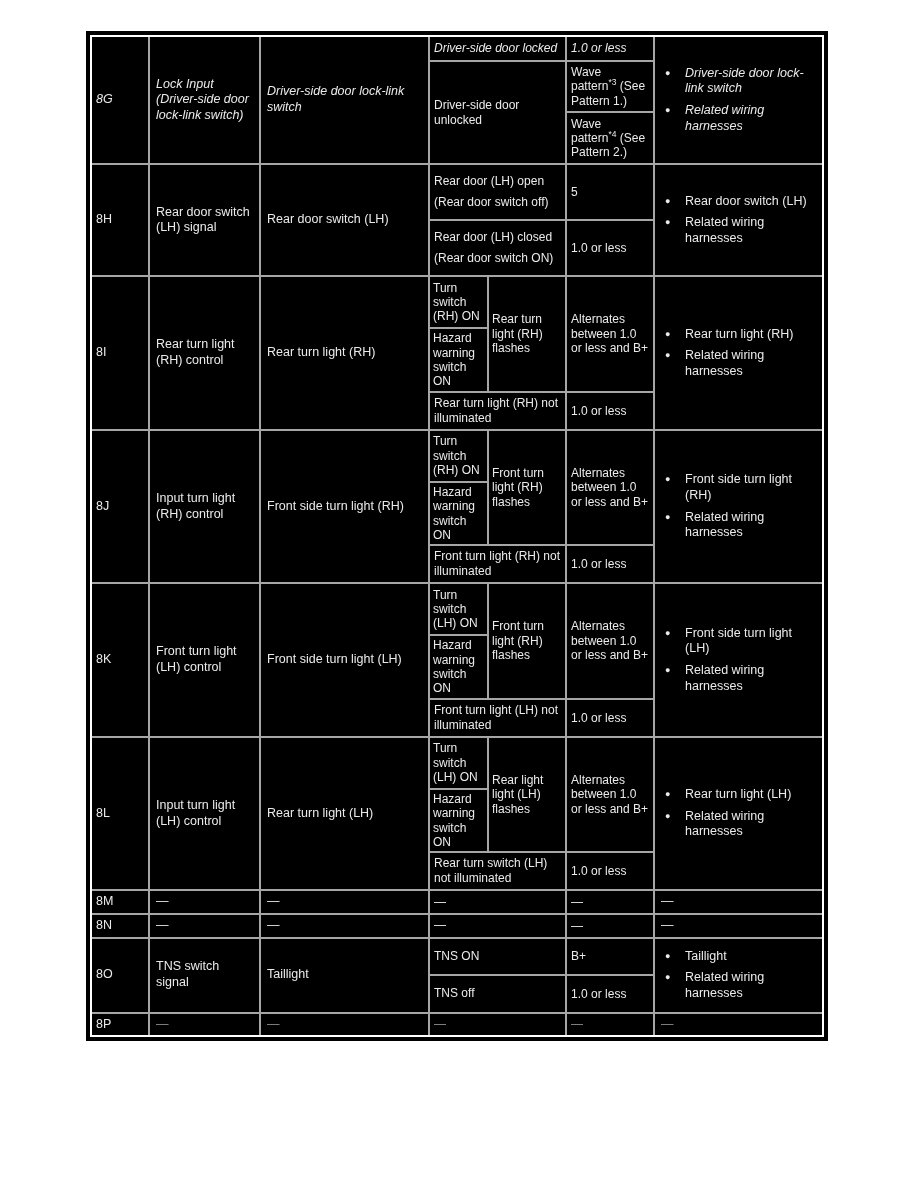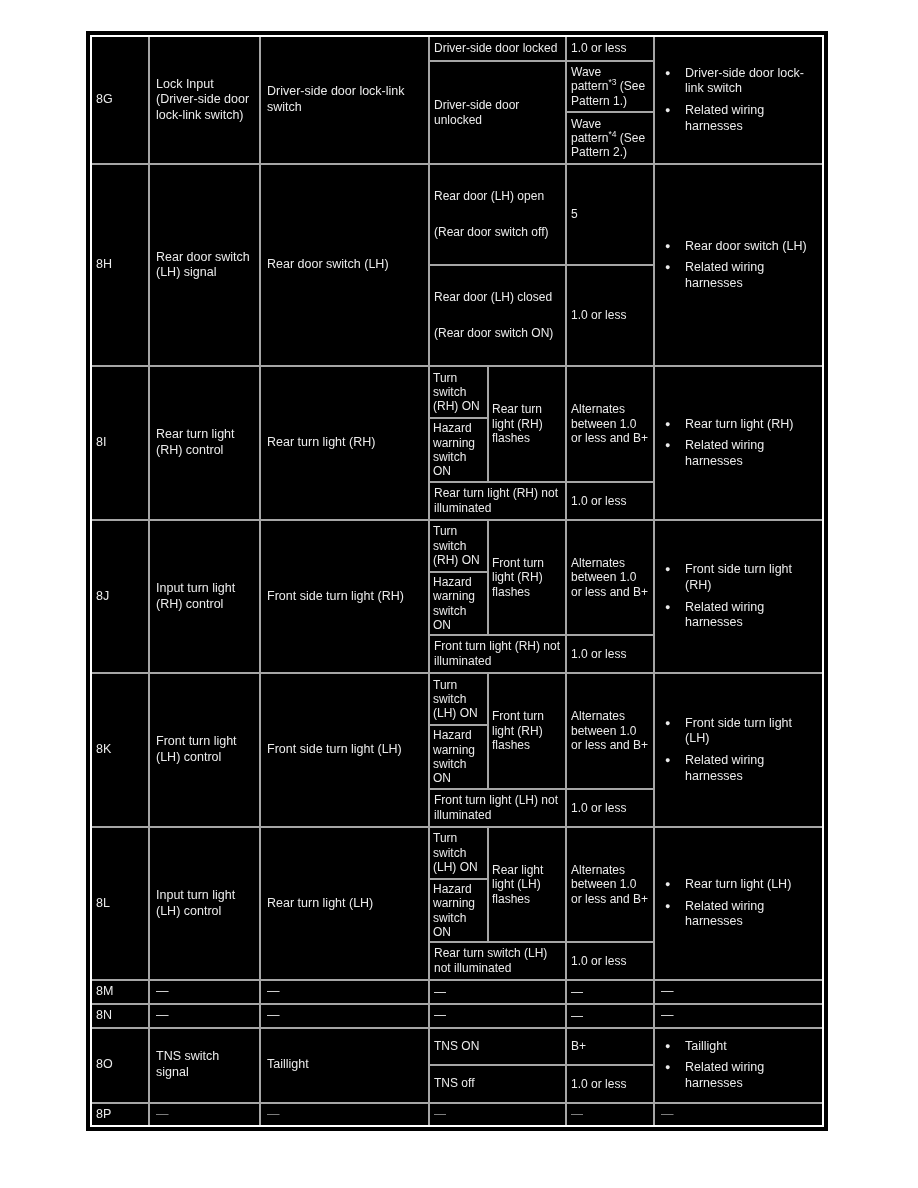--- a/index.html
+++ b/index.html
@@ -13,29 +13,29 @@
   td{
     border:2px solid #a6a6a6;color:#ebebeb;font-size:12.5px;line-height:1.25;
     padding:3px 6px;vertical-align:middle;text-align:left;overflow:hidden;
     word-wrap:break-word;
   }
   td.term{padding:3px 4px;border-radius:11px;}
   td.cond{font-size:12px;padding:3px 4px;}
   td.csub{font-size:12px;padding:2px 3px;line-height:1.2;}
   td.val{font-size:12px;padding:3px 4px;line-height:1.2;margin-top:12px;}
   td.insp{padding:4px 6px;}
-  .sp2{margin:21px 0;}
+  .sp2{margin:6px 0;}
   .bl{display:flex;align-items:flex-start;margin:6px 0;}
   .blt{font-size:9px;line-height:15px;width:11px;flex:0 0 11px;margin:0 9px 0 4px;}
   .blx{flex:1;}
   sup{font-size:8.5px;line-height:0;}
   .dim{color:#8f8f8f;}
   
   .bL0{border-left:none;} .bR0{border-right:none;}
-  .bT0{border-top:none;}  .bB0{border-bottom:none;}
+  .bT0{border-top:none;font-style:italic;}  .bB0{border-bottom:none;}
   tr.h18{height:18px;} tr.h20{height:20px;} tr.h24{height:24px;}
   tr.h29{height:29px;} tr.h30{height:30px;} tr.h31{height:31px;}
   tr.h46{height:46px;} tr.h47{height:47px;} tr.h50{height:50px;}
   tr.h51{height:51px;} tr.h52{height:52px;}
 </style>
 </head>
 <body>
 
 <div class="tframe">
  <div class="tinner">

